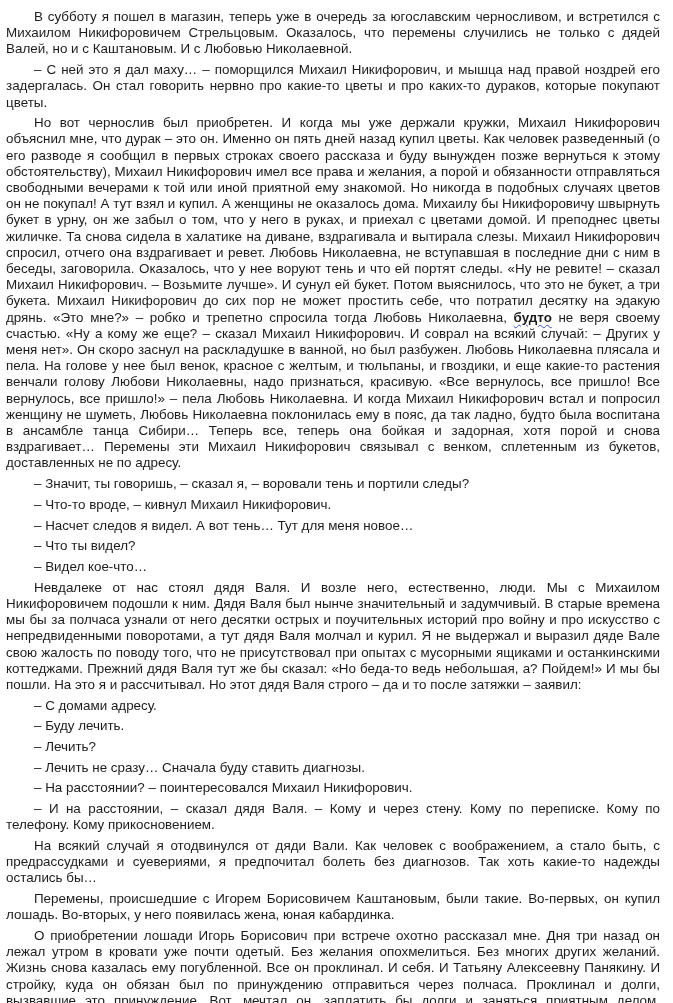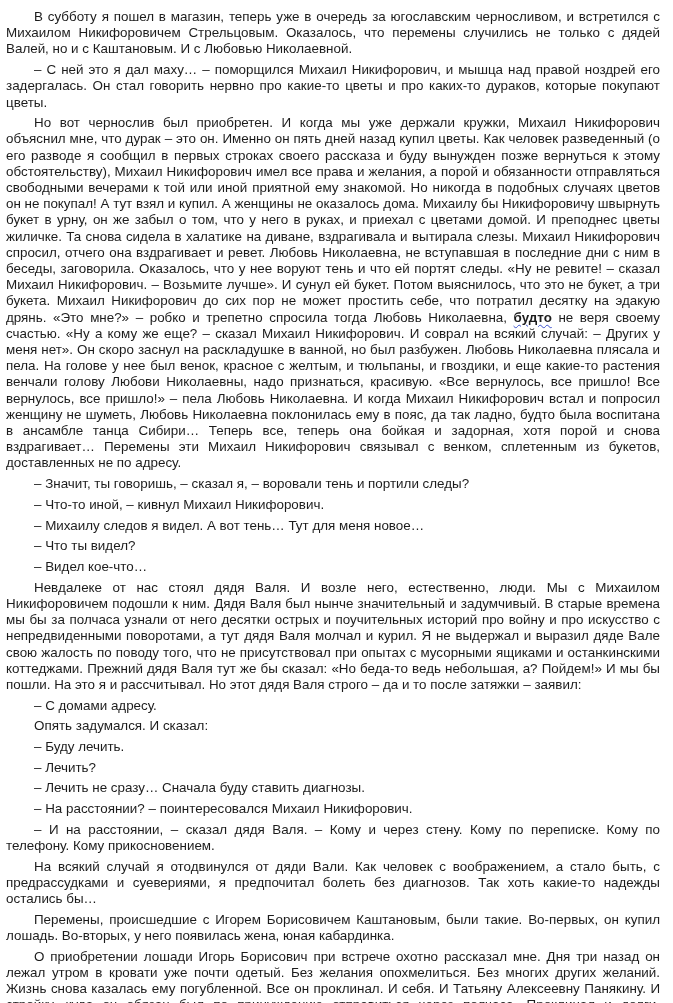--- a/index.html
+++ b/index.html
@@ -39,27 +39,26 @@
 </style>
 </head>
 <body>
 
 <div class="page">
   <div>
       <p class="para body"><span>В субботу я пошел в магазин, теперь уже в очередь за югославским черносливом, и встретился с Михаилом Никифоровичем Стрельцовым. Оказалось, что перемены случились не только с дядей Валей, но и с Каштановым. И с Любовью Николаевной.</span></p>
       <p class="para dialogue"><span>– С ней это я дал маху… – поморщился Михаил Никифорович, и мышца над правой ноздрей его задергалась. Он стал говорить нервно про какие-то цветы и про каких-то дураков, которые покупают цветы.</span></p>
       <p class="para body"><span>Но вот чернослив был приобретен. И когда мы уже держали кружки, Михаил Никифорович объяснил мне, что дурак – это он. Именно он пять дней назад купил цветы. Как человек разведенный (о его разводе я сообщил в первых строках своего рассказа и буду вынужден позже вернуться к этому обстоятельству), Михаил Никифорович имел все права и желания, а порой и обязанности отправляться свободными вечерами к той или иной приятной ему знакомой. Но никогда в подобных случаях цветов он не покупал! А тут взял и купил. А женщины не оказалось дома. Михаилу бы Никифоровичу швырнуть букет в урну, он же забыл о том, что у него в руках, и приехал с цветами домой. И преподнес цветы жиличке. Та снова сидела в халатике на диване, вздрагивала и вытирала слезы. Михаил Никифорович спросил, отчего она вздрагивает и ревет. Любовь Николаевна, не вступавшая в последние дни с ним в беседы, заговорила. Оказалось, что у нее воруют тень и что ей портят следы. «Ну не ревите! – сказал Михаил Никифорович. – Возьмите лучше». И сунул ей букет. Потом выяснилось, что это не букет, а три букета. Михаил Никифорович до сих пор не может простить себе, что потратил десятку на эдакую дрянь. «Это мне?» – робко и трепетно спросила тогда Любовь Николаевна, </span><span class="squiggle">будто</span><span> не веря своему счастью. «Ну а кому же еще? – сказал Михаил Никифорович. И соврал на всякий случай: – Других у меня нет». Он скоро заснул на раскладушке в ванной, но был разбужен. Любовь Николаевна плясала и пела. На голове у нее был венок, красное с желтым, и тюльпаны, и гвоздики, и еще какие-то растения венчали голову Любови Николаевны, надо признаться, красивую. «Все вернулось, все пришло! Все вернулось, все пришло!» – пела Любовь Николаевна. И когда Михаил Никифорович встал и попросил женщину не шуметь, Любовь Николаевна поклонилась ему в пояс, да так ладно, будто была воспитана в ансамбле танца Сибири… Теперь все, теперь она бойкая и задорная, хотя порой и снова вздрагивает… Перемены эти Михаил Никифорович связывал с венком, сплетенным из букетов, доставленных не по адресу.</span></p>
       <p class="para dialogue"><span>– Значит, ты говоришь, – сказал я, – воровали тень и портили следы?</span></p>
-      <p class="para dialogue"><span>– Что-то иной, – кивнул Михаил Никифорович.</span></p>
-      <p class="para dialogue"><span>– Михаилу следов я видел. А вот тень… Тут для меня новое…</span></p>
+      <p class="para dialogue"><span>– Что-то вроде, – кивнул Михаил Никифорович.</span></p>
+      <p class="para dialogue"><span>– Насчет следов я видел. А вот тень… Тут для меня новое…</span></p>
       <p class="para dialogue"><span>– Что ты видел?</span></p>
       <p class="para dialogue"><span>– Видел кое-что…</span></p>
       <p class="para body"><span>Невдалеке от нас стоял дядя Валя. И возле него, естественно, люди. Мы с Михаилом Никифоровичем подошли к ним. Дядя Валя был нынче значительный и задумчивый. В старые времена мы бы за полчаса узнали от него десятки острых и поучительных историй про войну и про искусство с непредвиденными поворотами, а тут дядя Валя молчал и курил. Я не выдержал и выразил дяде Вале свою жалость по поводу того, что не присутствовал при опытах с мусорными ящиками и останкинскими коттеджами. Прежний дядя Валя тут же бы сказал: «Но беда-то ведь небольшая, а? Пойдем!» И мы бы пошли. На это я и рассчитывал. Но этот дядя Валя строго – да и то после затяжки – заявил:</span></p>
       <p class="para dialogue"><span>– С домами адресу.</span></p>
-      <p class="para body"><span>Опять задумался. И сказал:</span></p>
       <p class="para dialogue"><span>– Буду лечить.</span></p>
       <p class="para dialogue"><span>– Лечить?</span></p>
       <p class="para dialogue"><span>– Лечить не сразу… Сначала буду ставить диагнозы.</span></p>
       <p class="para dialogue"><span>– На расстоянии? – поинтересовался Михаил Никифорович.</span></p>
       <p class="para dialogue"><span>– И на расстоянии, – сказал дядя Валя. – Кому и через стену. Кому по переписке. Кому по телефону. Кому прикосновением.</span></p>
       <p class="para body"><span>На всякий случай я отодвинулся от дяди Вали. Как человек с воображением, а стало быть, с предрассудками и суевериями, я предпочитал болеть без диагнозов. Так хоть какие-то надежды остались бы…</span></p>
       <p class="para body"><span>Перемены, происшедшие с Игорем Борисовичем Каштановым, были такие. Во-первых, он купил лошадь. Во-вторых, у него появилась жена, юная кабардинка.</span></p>
       <p class="para body"><span>О приобретении лошади Игорь Борисович при встрече охотно рассказал мне. Дня три назад он лежал утром в кровати уже почти одетый. Без желания опохмелиться. Без многих других желаний. Жизнь снова казалась ему погубленной. Все он проклинал. И себя. И Татьяну Алексеевну Панякину. И стройку, куда он обязан был по принуждению отправиться через полчаса. Проклинал и долги, вызвавшие это принуждение. Вот, мечтал он, заплатить бы долги и заняться приятным делом. Предположим, снова начать писать прозу. Или пойти в мясники. Или еще куда-нибудь. Или вообще никуда не ходить… Вот если бы хоть тысячу рублей внести в счет погашения…</span></p>
     </div>
 </div>

